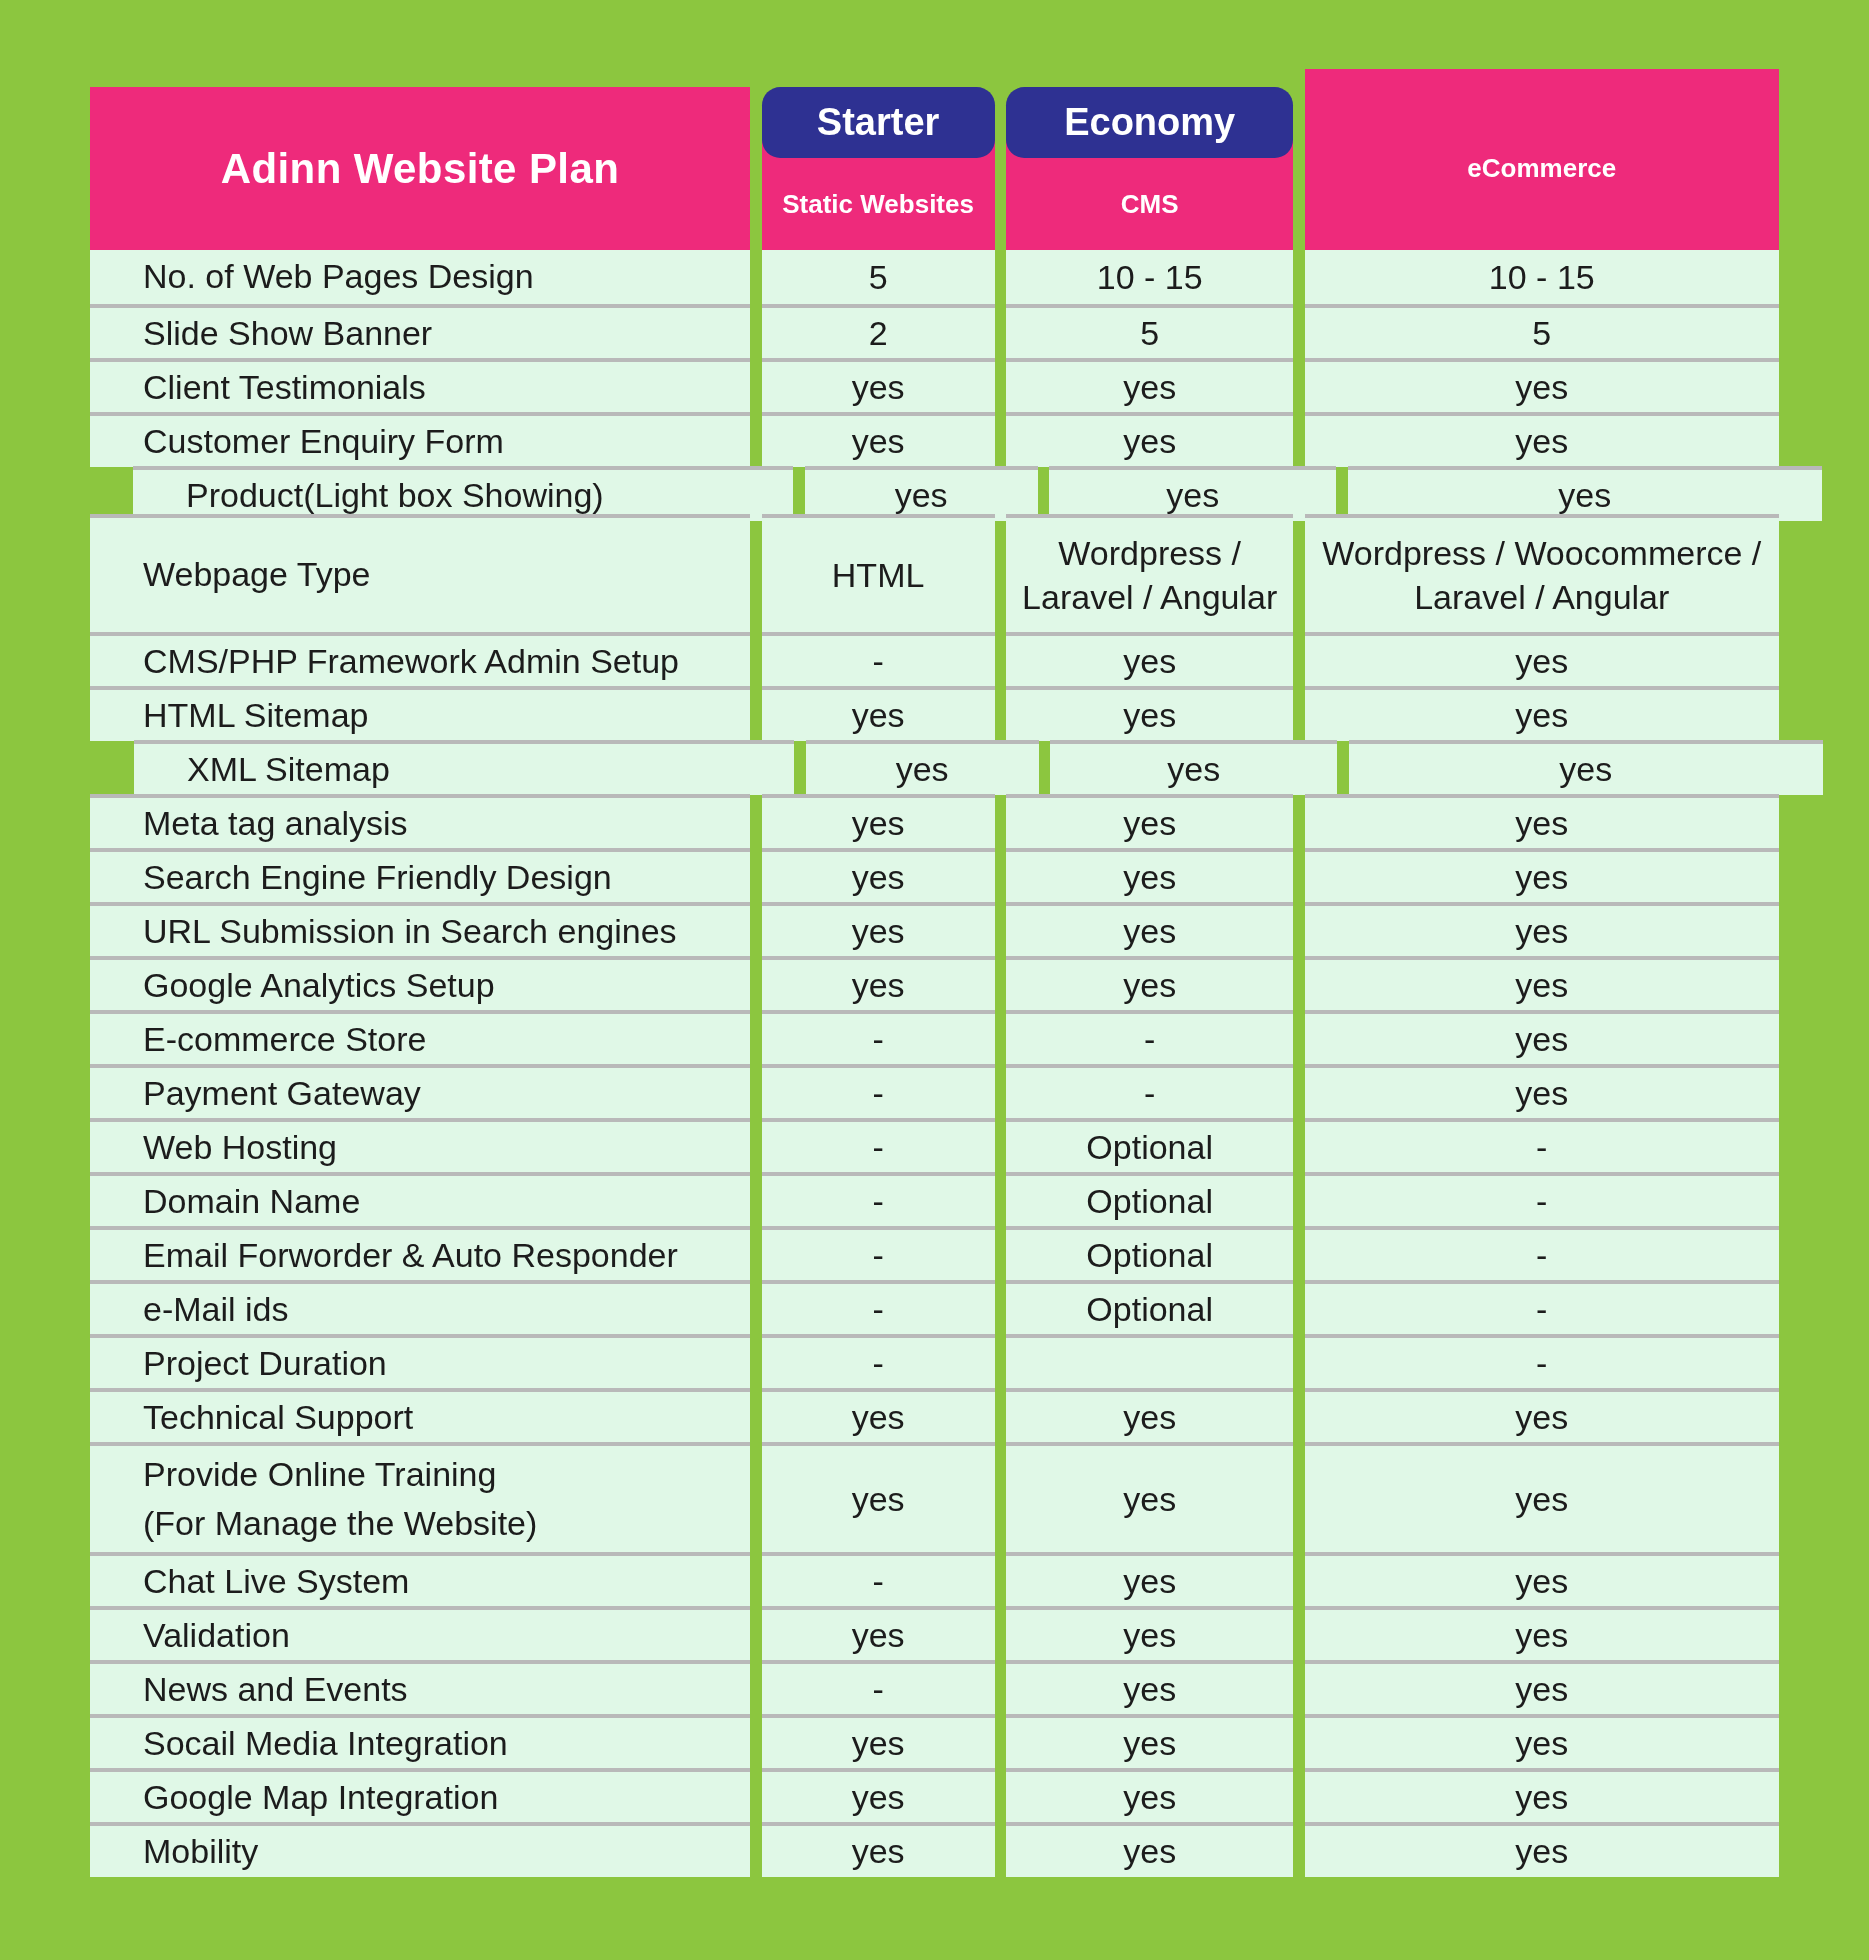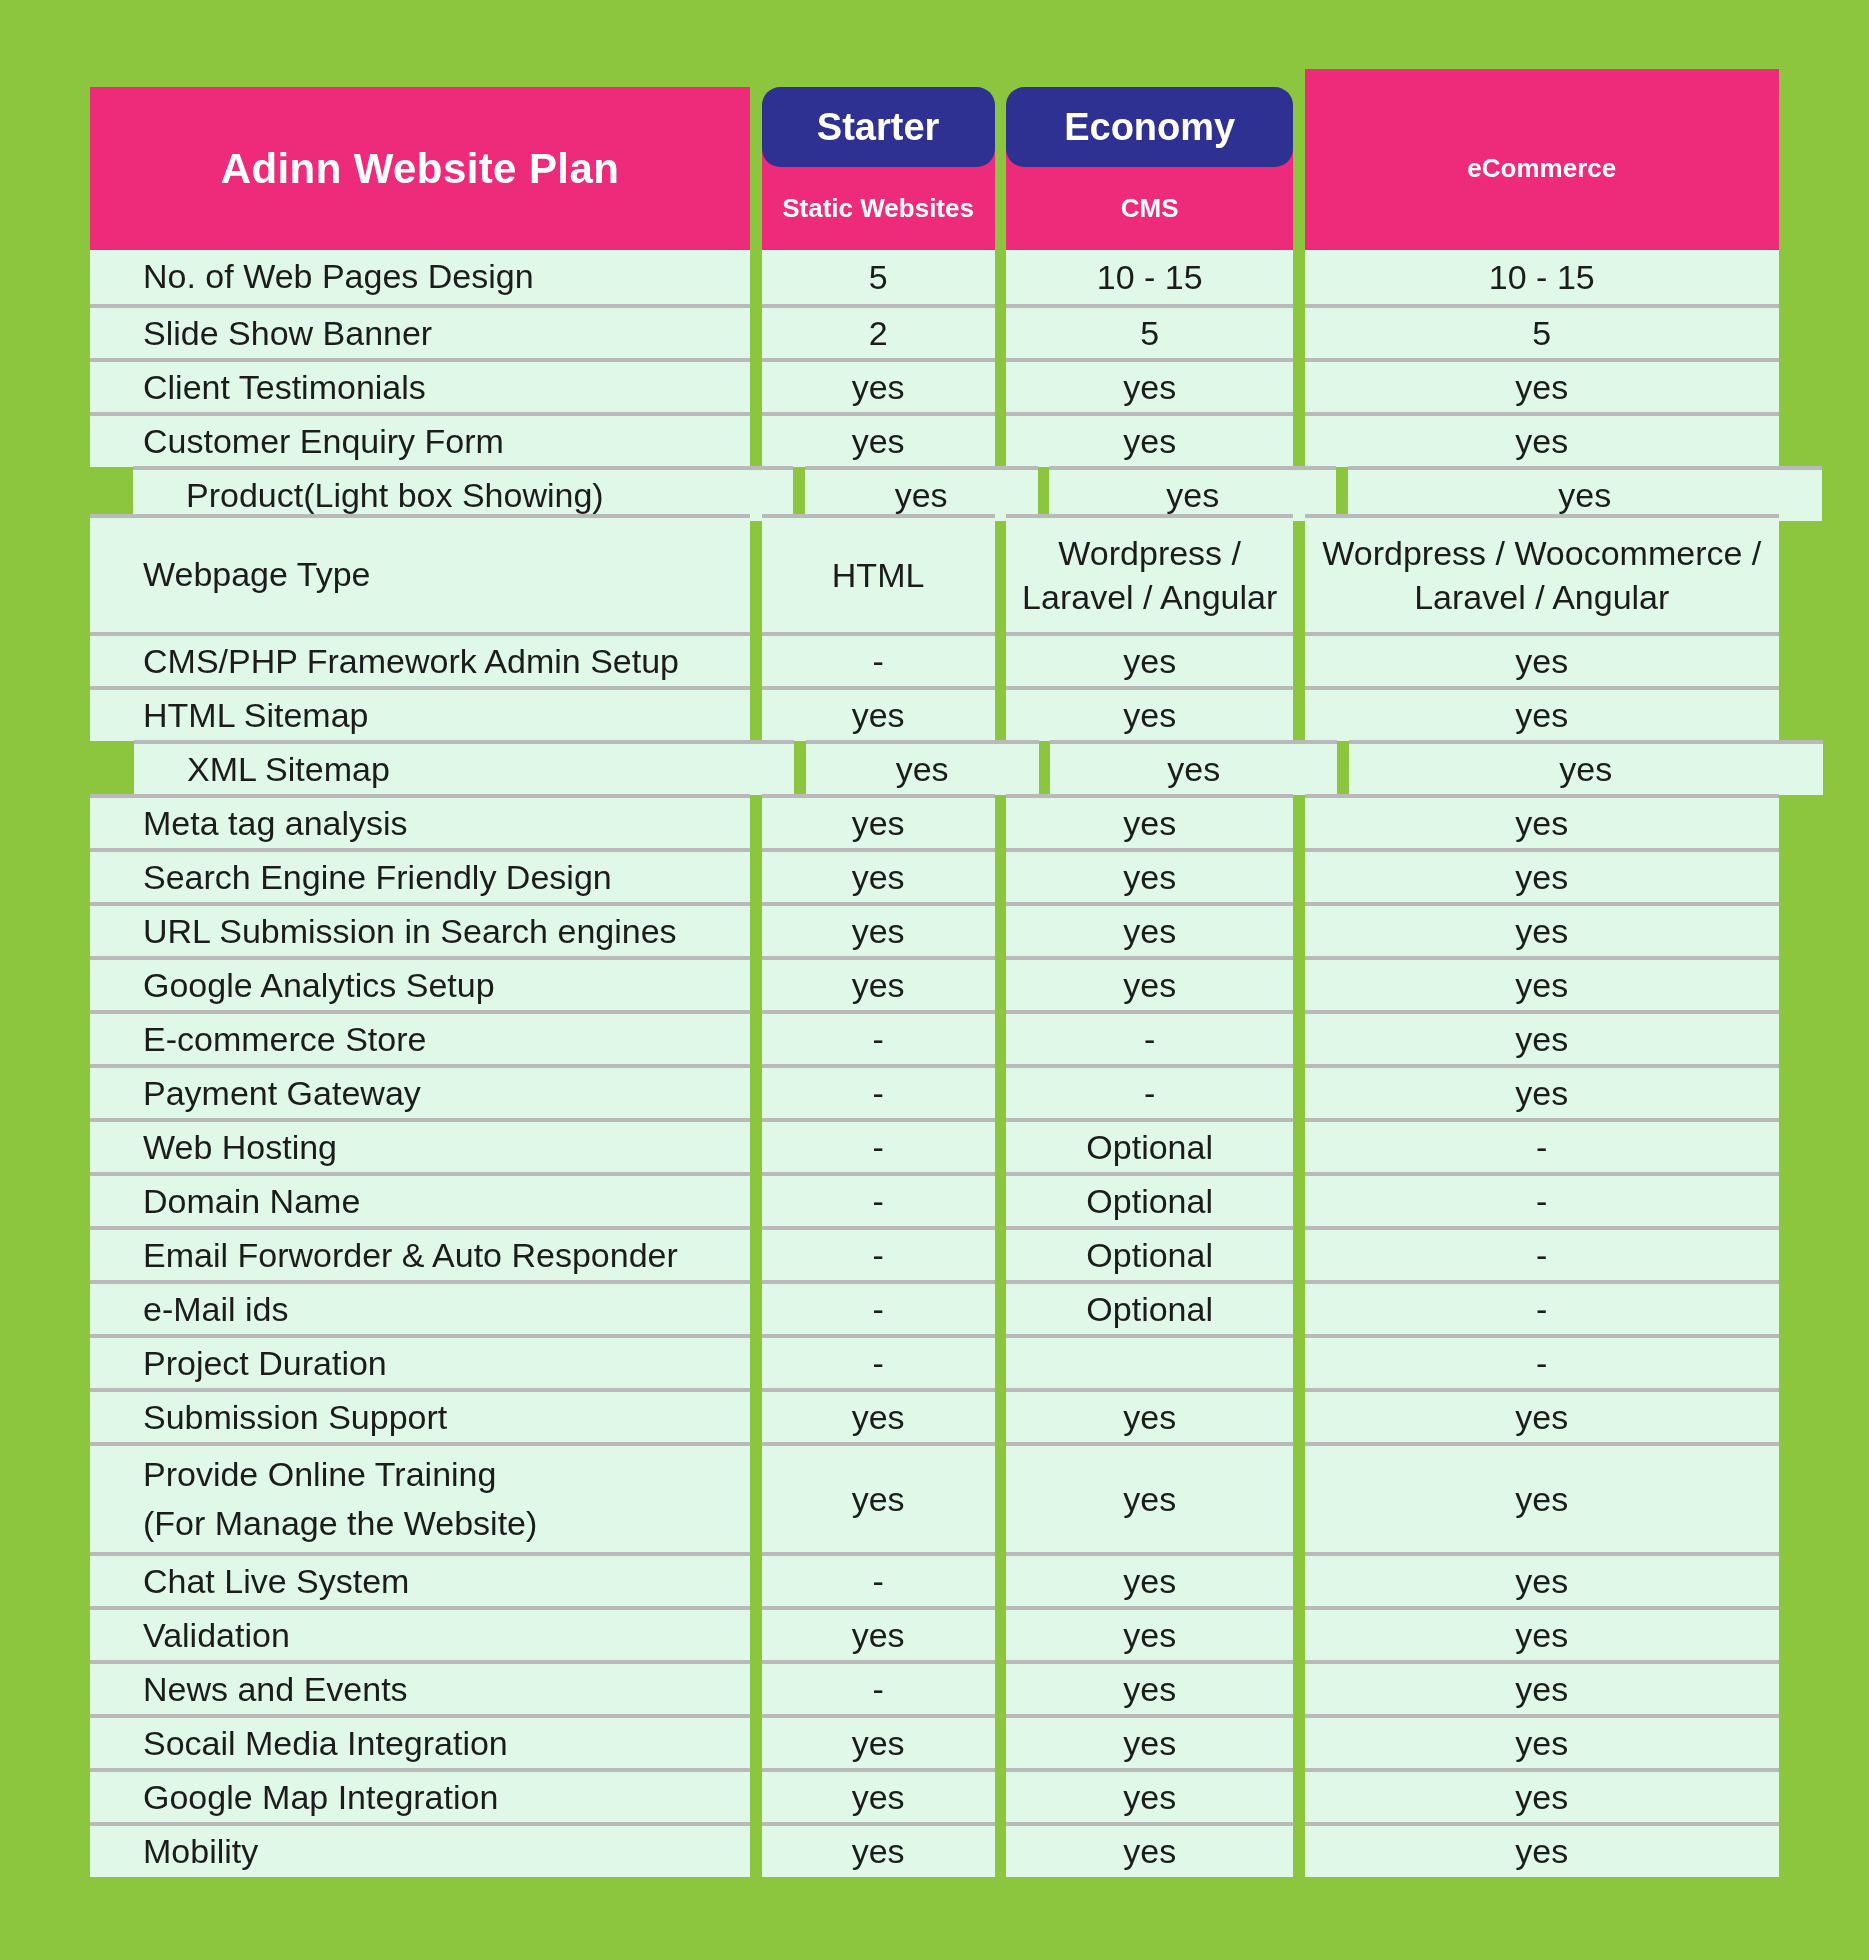--- a/index.html
+++ b/index.html
@@ -12,21 +12,21 @@
   }
   *{margin:0;padding:0;box-sizing:border-box;}
   html,body{width:1869px;height:1960px;background:var(--bg);font-family:"Liberation Sans",sans-serif;overflow:hidden;}
   .stage{position:absolute;left:90px;top:87px;width:1689px;}
 
   
   .header-grid{display:grid;grid-template-columns:660px 233px 287px 474px;column-gap:11.6px;height:163px;}
   .title-cell{background:var(--pink);color:#fff;display:flex;align-items:center;justify-content:center;
               font-size:42px;font-weight:700;letter-spacing:0.4px;}
   .plan-col{display:flex;flex-direction:column;}
-  .pill{position:relative;z-index:2;height:80px;background:var(--blue);border-radius:18.3px;
+  .pill{position:relative;z-index:2;height:71px;background:var(--blue);border-radius:18.3px;
         color:#fff;font-size:38px;font-weight:700;display:flex;align-items:center;justify-content:center;}
   .band{position:relative;z-index:1;flex:1;margin-top:-18.3px;padding-top:18.3px;background:var(--pink);
         color:#fff;font-size:26px;font-weight:700;display:flex;align-items:center;justify-content:center;}
 
   
   .body-grid{display:block;}
   .trow{display:grid;grid-template-columns:660px 233px 287px 474px;column-gap:11.6px;}
   .cell{background:var(--rowbg);color:var(--ink);font-size:34px;display:flex;align-items:center;}
   .trow:not(.first) .cell{border-top:4.2px solid var(--divider);}
   .cell.feature{justify-content:flex-start;padding-left:53px;padding-right:16.6px;white-space:pre-line;line-height:1.45;}
@@ -170,21 +170,21 @@
         <div class="cell val">Optional</div>
         <div class="cell val">-</div>
       </div>
       <div class="trow" style="height: 54px;">
         <div class="cell feature">Project Duration</div>
         <div class="cell val">-</div>
         <div class="cell val"></div>
         <div class="cell val">-</div>
       </div>
       <div class="trow" style="height: 54px;">
-        <div class="cell feature">Submission Support</div>
+        <div class="cell feature">Technical Support</div>
         <div class="cell val">yes</div>
         <div class="cell val">yes</div>
         <div class="cell val">yes</div>
       </div>
       <div class="trow" style="height: 110px;">
         <div class="cell feature">Provide Online Training
 (For Manage the Website)</div>
         <div class="cell val">yes</div>
         <div class="cell val">yes</div>
         <div class="cell val">yes</div>

